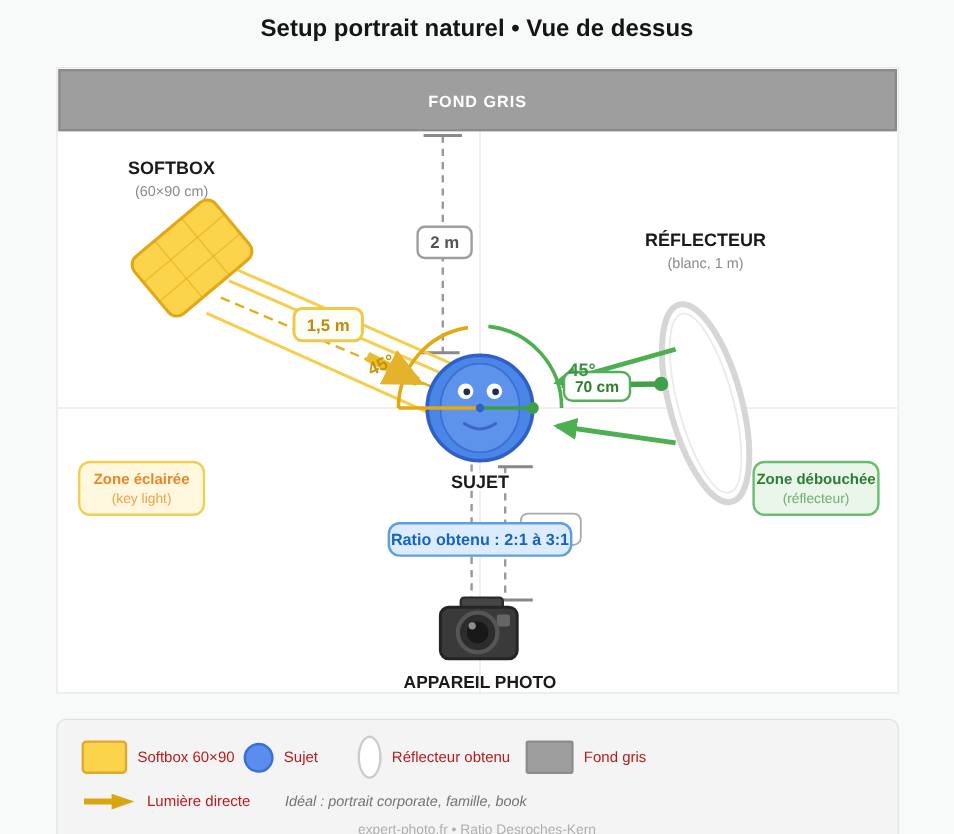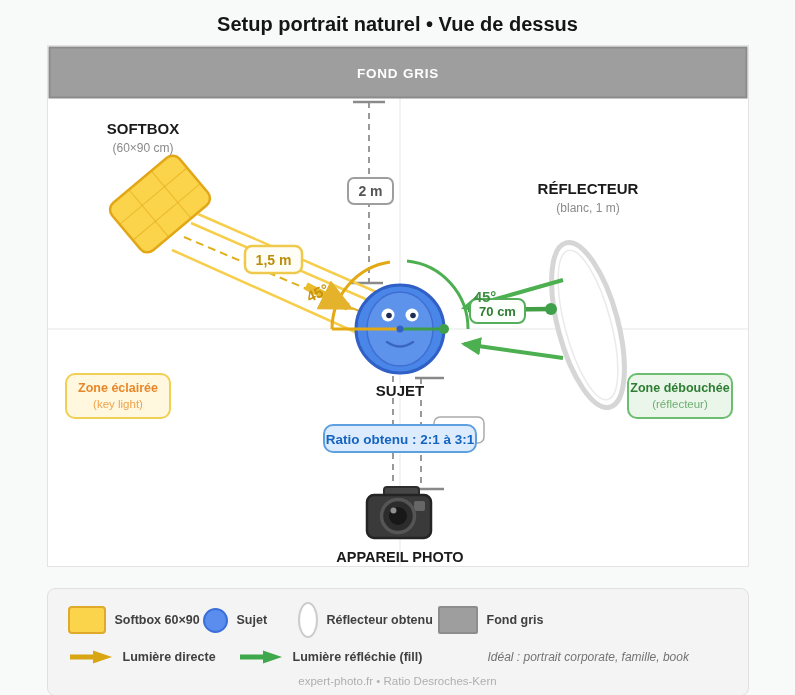--- a/index.html
+++ b/index.html
@@ -8,42 +8,42 @@
     background:#f8f9f9;
     font-family:"Liberation Sans", sans-serif;
     color:#1b1b1b;
     overflow:hidden;
   }
   .page-title{
     text-align:center;
     font-size:20px;
     font-weight:bold;
     color:#151515;
-    padding:13px 0 9px 0;
+    padding:13px 0 20px 0;
     margin:0;
   }
   .canvas{
     width:700px;
     height:520px;
     margin:0 auto;
     background:#ffffff;
     border:1px solid #e3e3e3;
     box-sizing:content-box;
     position:relative;
   }
   .legend-panel{
     width:660px;
     margin:21px auto 0 auto;
     background:#f4f4f4;
     border:1px solid #e0e0e0;
     border-radius:8px;
     padding:13px 20px 8px 20px;
   }
   .legend-row{display:flex;align-items:center;}
-  .legend-item{display:flex;align-items:center;gap:9px;font-size:12.5px;color:#404040;font-weight:bold;}
+  .legend-item{display:flex;align-items:center;gap:9px;font-size:12.5px;color:#b91c1c;}
   .row1 .li-1{width:135px;}
   .row1 .li-2{width:95px;}
   .row1 .li-3{width:140px;}
   .row2{margin-top:9px;}
   .row2 .li-5{width:170px;}
   .row2 .li-6{width:250px;}
   .sw-softbox{width:34px;height:24px;background:#fbd44c;border:2px solid #dfa92b;border-radius:4px;}
   .sw-subject{width:21px;height:21px;background:#5b8def;border:2px solid #3a6fd8;border-radius:50%;}
   .sw-reflector{width:16px;height:32px;background:#ffffff;border:2px solid #cccccc;border-radius:50%;}
   .sw-fond{width:36px;height:24px;background:#9e9e9e;border:2px solid #8d8d8d;border-radius:2px;}
@@ -208,22 +208,16 @@
       <span>Fond gris</span>
     </div>
   </div>
   <div class="legend-row row2">
     <div class="legend-item li-5">
       <svg width="46" height="20" viewBox="0 0 46 20">
         <path d="M2 7.5 H25 V3.5 L44 10 L25 16.5 V12.5 H2 z" fill="#d9a613"></path>
       </svg>
       <span>Lumière directe</span>
     </div>
-    <div class="legend-item li-6">
-      <svg width="46" height="20" viewBox="0 0 46 20">
-        <path d="M2 7.5 H25 V3.5 L44 10 L25 16.5 V12.5 H2 z" fill="#3fa84c"></path>
-      </svg>
-      <span>Lumière réfléchie (fill)</span>
-    </div>
     <div class="ideal-note">Idéal : portrait corporate, famille, book</div>
   </div>
   <div class="credit">expert-photo.fr • Ratio Desroches-Kern</div>
 </div>
 
 </body></html>

